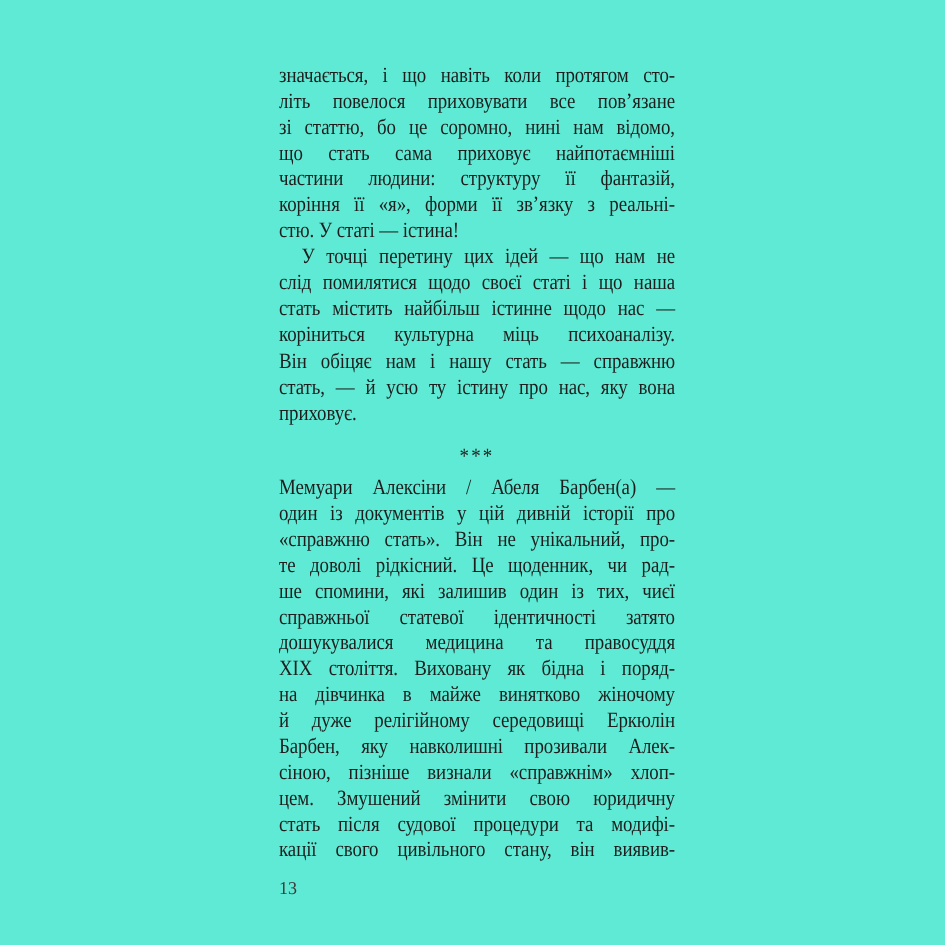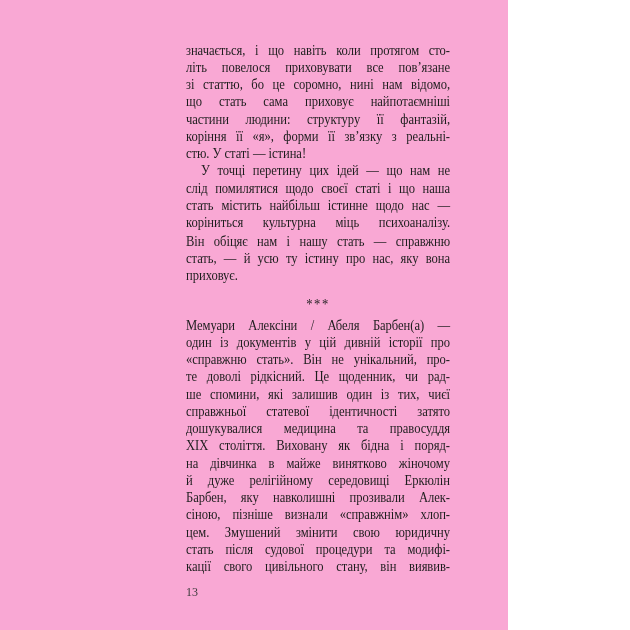--- a/index.html
+++ b/index.html
@@ -7,23 +7,23 @@
     padding: 0;
   }
   body {
     width: 630px;
     height: 630px;
     background: #ffffff;
     overflow: hidden;
   }
   .book-page {
     position: relative;
-    width: 508px;
+    width: 630px;
     height: 630px;
-    background: #f9a8d4;
+    background: #5eead4;
   }
   .text-column {
     position: absolute;
     left: 186px;
     top: 42px;
     width: 264px;
     font-family: "Liberation Serif", "DejaVu Serif", serif;
     font-size: 12.6px;
     line-height: 15.05px;
     color: #1e1e1e;

